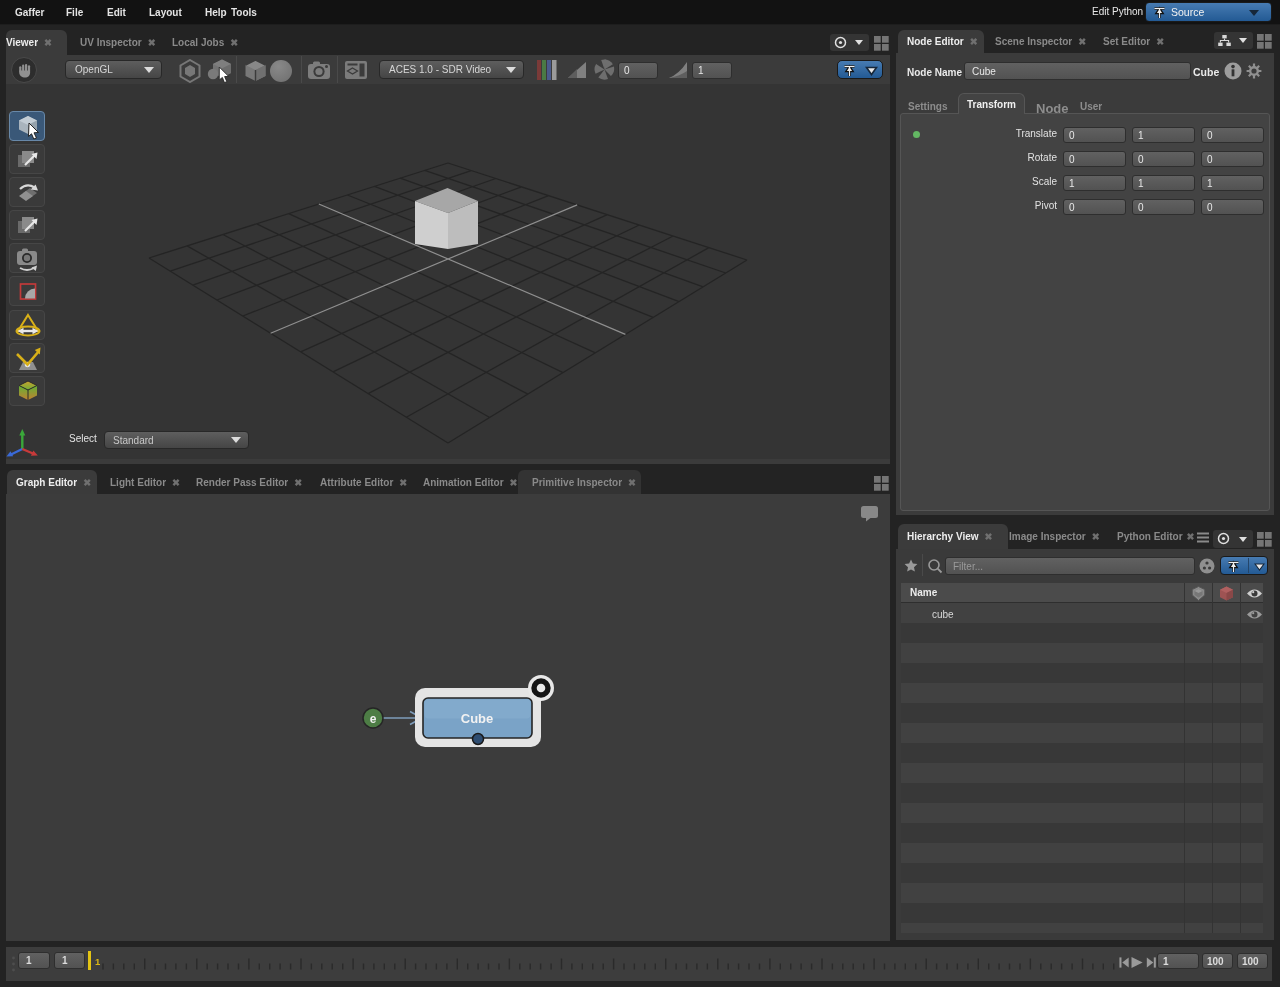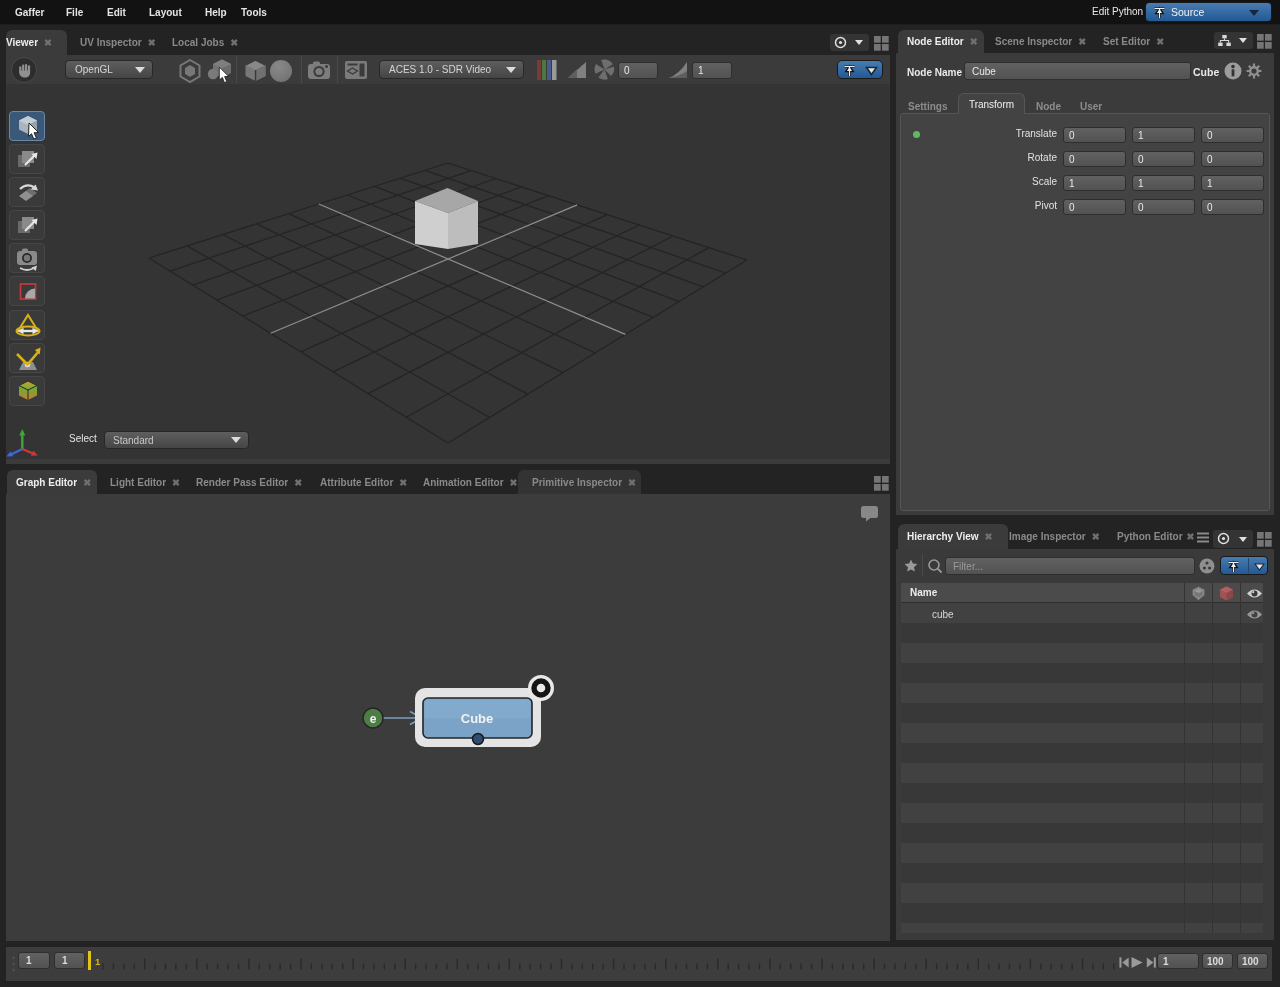--- a/index.html
+++ b/index.html
@@ -22,21 +22,21 @@
 </style>
 </head>
 <body>
 
 <div class="menubar">
   <div class="mi" style="left:15px;">Gaffer</div>
   <div class="mi" style="left:66px;">File</div>
   <div class="mi" style="left:107px;">Edit</div>
   <div class="mi" style="left:149px;">Layout</div>
   <div class="mi" style="left:205px;">Help</div>
-  <div class="mi" style="left:241px;">Tools</div>
+  <div class="mi" style="left:231px;">Tools</div>
   <div style="position:absolute; left:1092px; top:0; height:25px; line-height:24px; color:#e8e8e8; font-size:10px;">Edit Python</div>
   <div class="bluebtn" style="left:1145px; top:2px; width:127px; height:20px;">
     <svg class="abs" style="left:6px; top:2px;" width="15" height="15" viewBox="0 0 15 15">
       <g stroke="#111" stroke-width="2.6" fill="none">
           <path d="M2.5 3.5 H12.5 M7.5 3.5 V13 M7.5 4 L4.9 8 H10.1 Z"></path>
         </g>
       <g stroke="#f0f0f0" stroke-width="1.2" fill="#f0f0f0">
           <path d="M2.5 3.5 H12.5"></path>
           <path d="M7.5 3.5 V13" fill="none"></path>
           <path d="M7.5 4 L4.9 8 H10.1 Z" stroke="none"></path>
@@ -72,21 +72,21 @@
     <svg class="abs" style="left:6px; top:5px;" width="14" height="15" viewBox="0 0 14 15">
       <g fill="#909090">
       <rect x="1.2" y="3.2" width="2.2" height="6" rx="1.1"></rect>
       <rect x="4.1" y="1.6" width="2.2" height="7" rx="1.1"></rect>
       <rect x="7.0" y="1.0" width="2.2" height="7.6" rx="1.1"></rect>
       <rect x="9.9" y="2.2" width="2.2" height="6.5" rx="1.1"></rect>
       <path d="M1.2 7.5 H12.1 V9.5 C12.1 12.5 10 14.5 7 14.5 C4 14.5 1.2 12.5 1.2 9.5 Z"></path>
       </g>
     </svg>
   </div>
-  <div class="drop" style="left:59px; top:5px; width:88px; height:19px;">
+  <div class="drop" style="left:59px; top:5px; width:97px; height:19px;">
       <span style="position:absolute; left:9px; top:0; line-height:18px;">OpenGL</span>
       <div class="arr"></div>
     </div>
 
   <svg class="abs" style="left:172px; top:4px;" width="24" height="24" viewBox="0 0 24 24">
     <path d="M12 1 L21.5 6.5 V17.5 L12 23 L2.5 17.5 V6.5 Z" fill="none" stroke="#777" stroke-width="2"></path>
     <g fill="#777">
         <path d="M12 6 L17 9 V15 L12 18 L7 15 V9 Z"></path>
       </g>
   </svg>
@@ -358,22 +358,22 @@
     <g fill="#8f8f8f">
         <circle cx="9" cy="9" r="5"></circle>
         <g stroke="#8f8f8f" stroke-width="2.2">
           <path d="M9 1.6 V5 M9 13 V16.4 M1.6 9 H5 M13 9 H16.4 M3.8 3.8 L6.2 6.2 M11.8 11.8 L14.2 14.2 M14.2 3.8 L11.8 6.2 M6.2 11.8 L3.8 14.2"></path>
         </g>
       </g>
     <circle cx="9" cy="9" r="2.6" fill="#3b3b3b"></circle>
   </svg>
 
   <div style="position:absolute; left:12px; top:48px; color:#8d8d8d; font-size:10px; font-weight:bold;">Settings</div>
-  <div style="position:absolute; left:62px; top:40px; width:67px; height:20px; background:#434343; border:1px solid #565656; border-bottom:none; border-radius:6px 6px 0 0; color:#f0f0f0; font-size:10px; font-weight:normal; text-align:center; line-height:21px;">Transform</div>
-  <div style="position:absolute; left:140px; top:48px; color:#8d8d8d; font-size:10px; font-weight:bold;">Node</div>
+  <div style="position:absolute; left:62px; top:40px; width:67px; height:20px; background:#434343; border:1px solid #565656; border-bottom:none; border-radius:6px 6px 0 0; color:#f0f0f0; font-size:10px; font-weight:bold; text-align:center; line-height:21px;">Transform</div>
+  <div style="position:absolute; left:140px; top:48px; color:#8d8d8d; font-size:13px; font-weight:bold;">Node</div>
   <div style="position:absolute; left:184px; top:48px; color:#8d8d8d; font-size:10px; font-weight:bold;">User</div>
   <div style="position:absolute; left:63px; top:60px; width:65px; height:2px; background:#434343; z-index:5;"></div>
 
   <div style="position:absolute; left:4px; top:60px; width:370px; height:398px; background:#434343; border:1px solid #555555; border-radius:3px;">
     <div style="position:absolute; left:12px; top:17px; width:7px; height:7px; border-radius:4px; background:#63b763;"></div>
     <div class="tlab" style="top:14px;">Translate</div>
     <div class="tlab" style="top:38px;">Rotate</div>
     <div class="tlab" style="top:62px;">Scale</div>
     <div class="tlab" style="top:86px;">Pivot</div>
     <div class="field tf" style="left:162px; top:13px;">

